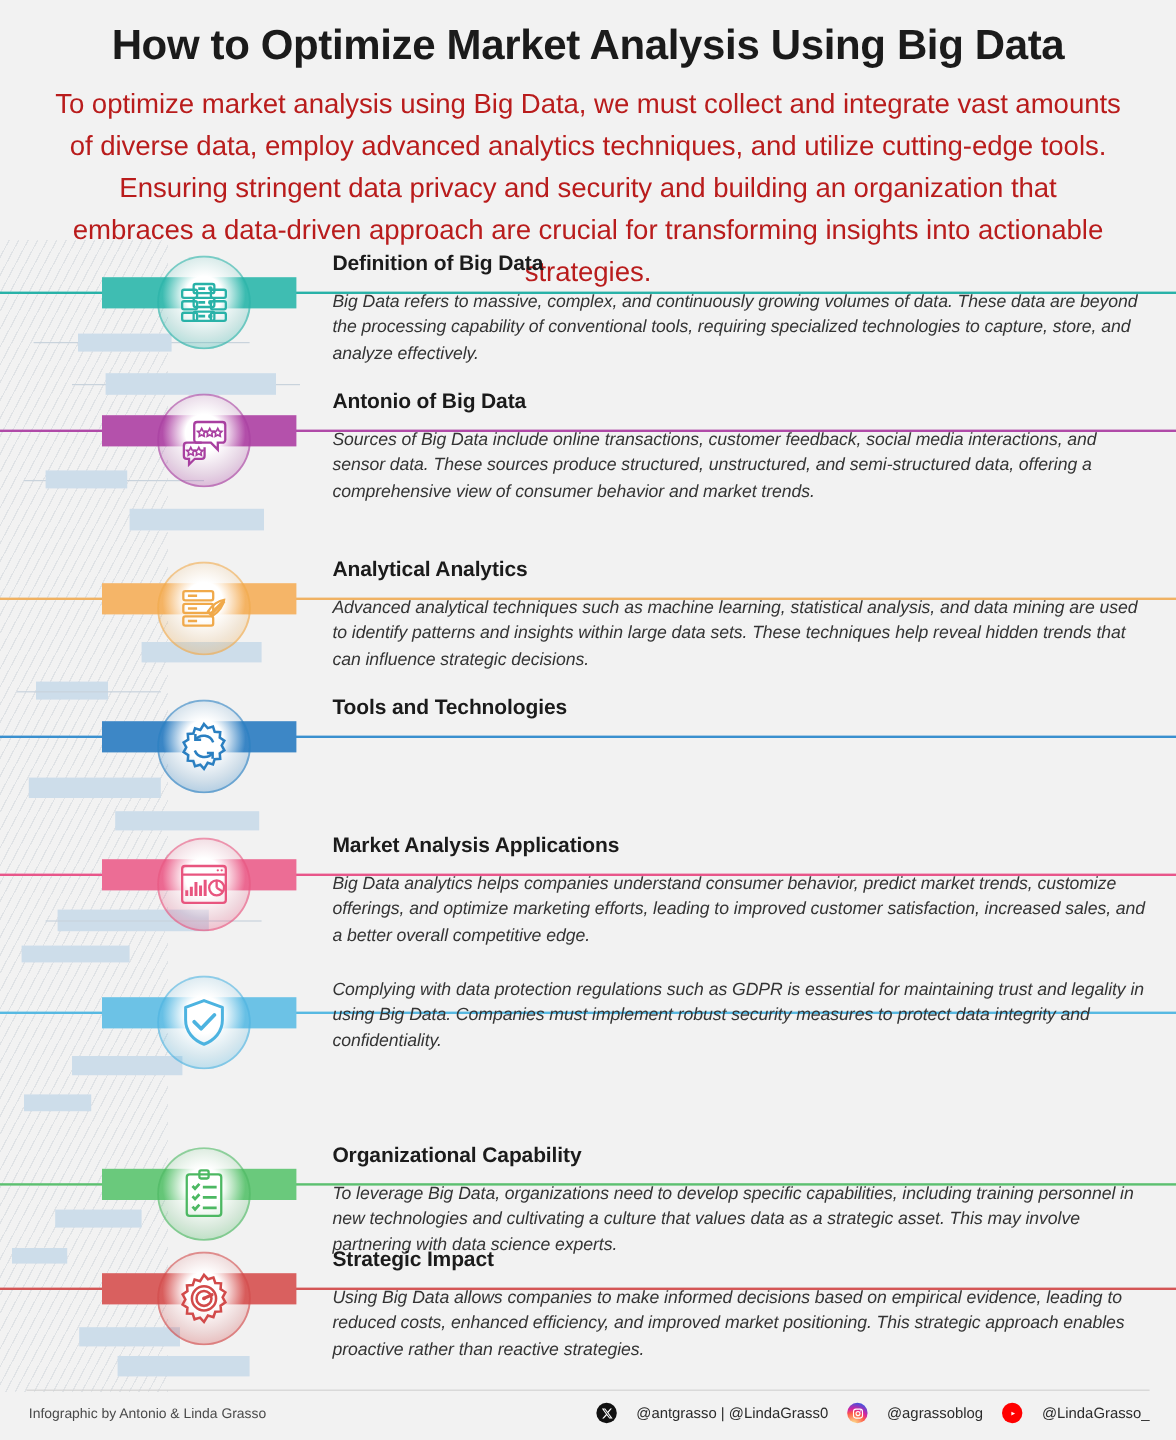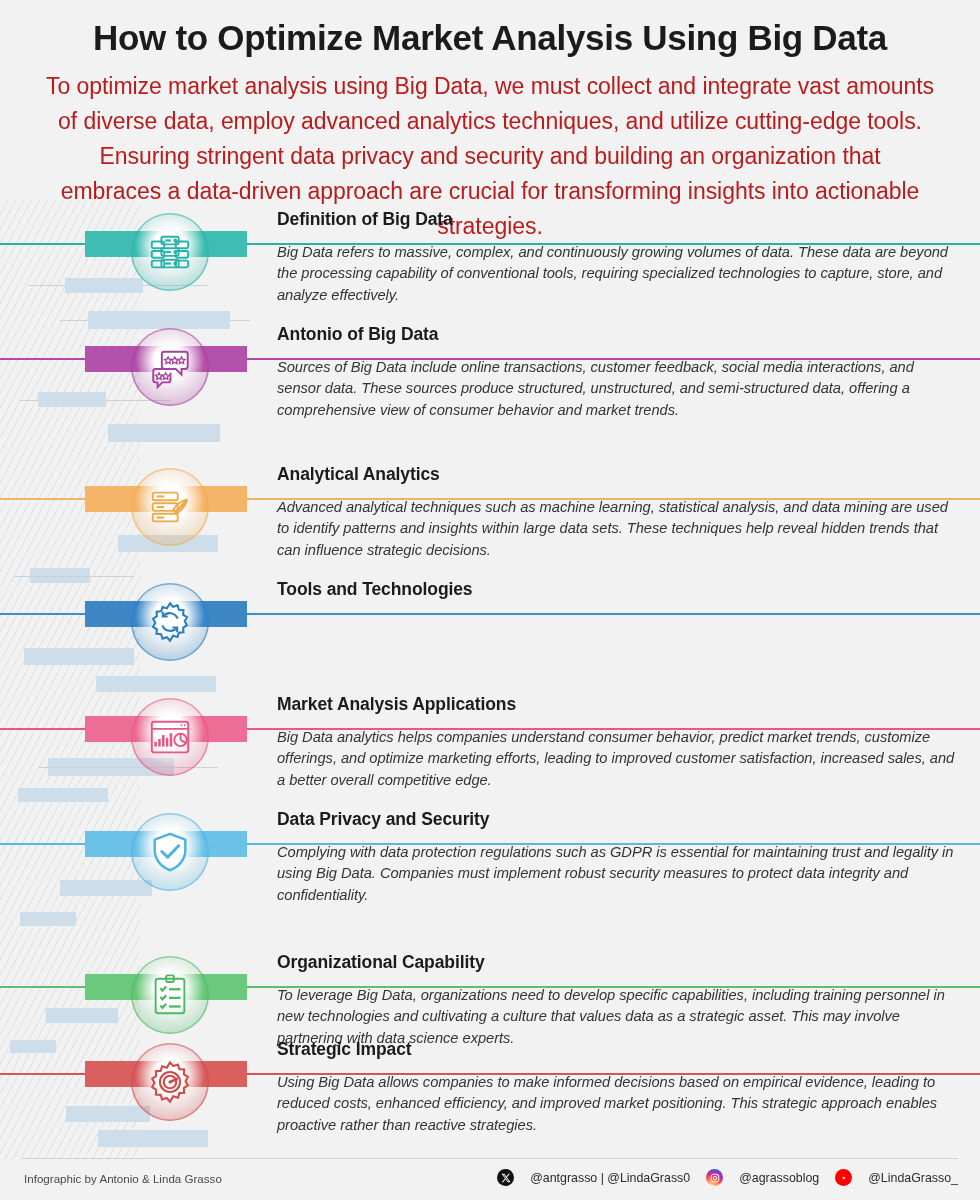--- a/index.html
+++ b/index.html
@@ -245,21 +245,20 @@
         <div class="tab" style="background: rgb(108, 194, 230);"></div>
         <div class="badge" style="background: radial-gradient(circle at 50% 42%, rgb(255, 255, 255) 0%, rgb(255, 255, 255) 26%, rgba(76, 179, 224, 0.16) 58%, rgba(76, 179, 224, 0.42) 88%, rgba(76, 179, 224, 0.55) 100%); box-shadow: rgba(76, 179, 224, 0.55) 0px 0px 0px 1.5px inset;">
           <span>
             <svg viewBox="0 0 48 48" fill="none" stroke="#4cb3e0" stroke-width="2.6" stroke-linecap="round" stroke-linejoin="round">
       <path d="M24 5l16 6v11c0 10-6.8 17.6-16 21-9.2-3.4-16-11-16-21V11z"></path>
       <path d="M15.5 23.5l6 6 11.5-12" stroke-width="3.2"></path>
     </svg>
           </span>
         </div>
         <div class="body">
-          <div class="heading">Data Privacy and Security</div>
           <div class="desc">Complying with data protection regulations such as GDPR is essential for maintaining trust and legality in using Big Data. Companies must implement robust security measures to protect data integrity and confidentiality.</div>
         </div>
       </div>
       <div class="section" style="top: 956px;">
         <div class="rule" style="background: rgb(92, 192, 112);"></div>
         <div class="tab" style="background: rgb(106, 201, 124);"></div>
         <div class="badge" style="background: radial-gradient(circle at 50% 42%, rgb(255, 255, 255) 0%, rgb(255, 255, 255) 26%, rgba(76, 184, 98, 0.16) 58%, rgba(76, 184, 98, 0.42) 88%, rgba(76, 184, 98, 0.55) 100%); box-shadow: rgba(76, 184, 98, 0.55) 0px 0px 0px 1.5px inset;">
           <span>
             <svg viewBox="0 0 48 48" fill="none" stroke="#4cb862" stroke-width="2">
       <rect x="9" y="7" width="30" height="36" rx="2.5"></rect>

